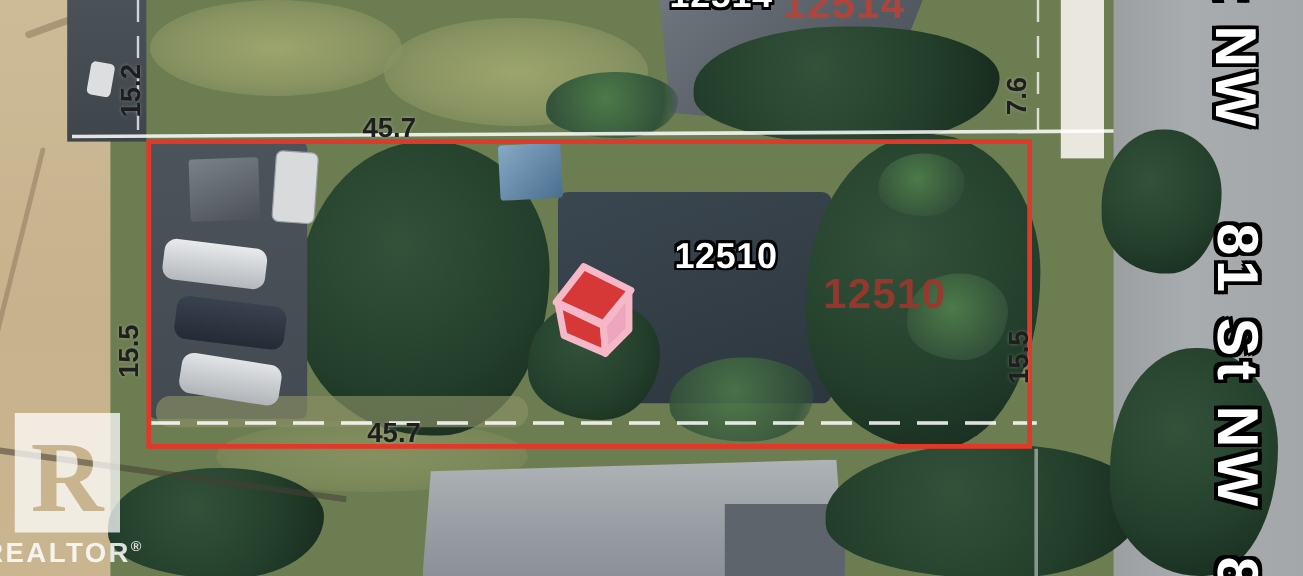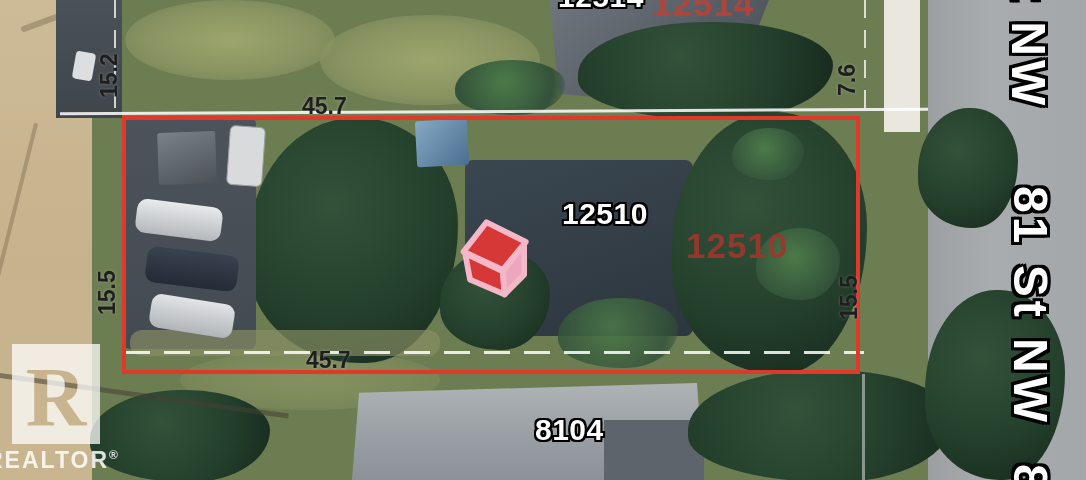--- a/index.html
+++ b/index.html
@@ -133,21 +133,20 @@
       <path d="M16,50 L62,72 L64,100 L22,82 Z" fill="#d63838"></path>
       <path d="M62,72 L88,38 L88,76 L64,100 Z" fill="#eda6bd"></path>
       <path d="M14,48 L42,12 L90,36 L62,70 Z" fill="#d63838"></path>
     </g>
   </svg>
 
   <div class="abs map-label" style="left:558px;top:-20px;">12514</div>
   <div class="abs listing-label bright" style="left:652px;top:-16px;">12514</div>
   <div class="abs map-label" style="left:562px;top:197px;">12510</div>
   <div class="abs listing-label" style="left:686px;top:226px;">12510</div>
-  <div class="abs map-label" style="left:535px;top:413px;">8104</div>
 
   <div class="abs dim-label" style="left:302px;top:93px;">45.7</div>
   <div class="abs dim-label" style="left:306px;top:347px;">45.7</div>
   <div class="abs dim-label rot-ccw" style="left:94px;top:315px;">15.5</div>
   <div class="abs dim-label rot-ccw" style="left:836px;top:320px;">15.5</div>
   <div class="abs dim-label rot-ccw" style="left:96px;top:98px;">15.2</div>
   <div class="abs dim-label rot-ccw" style="left:834px;top:96px;">7.6</div>
 
   <div class="abs street-label" style="left:1056px;top:-16px;">t NW</div>
   <div class="abs street-label" style="left:1058px;top:186px;">81 St NW</div>

